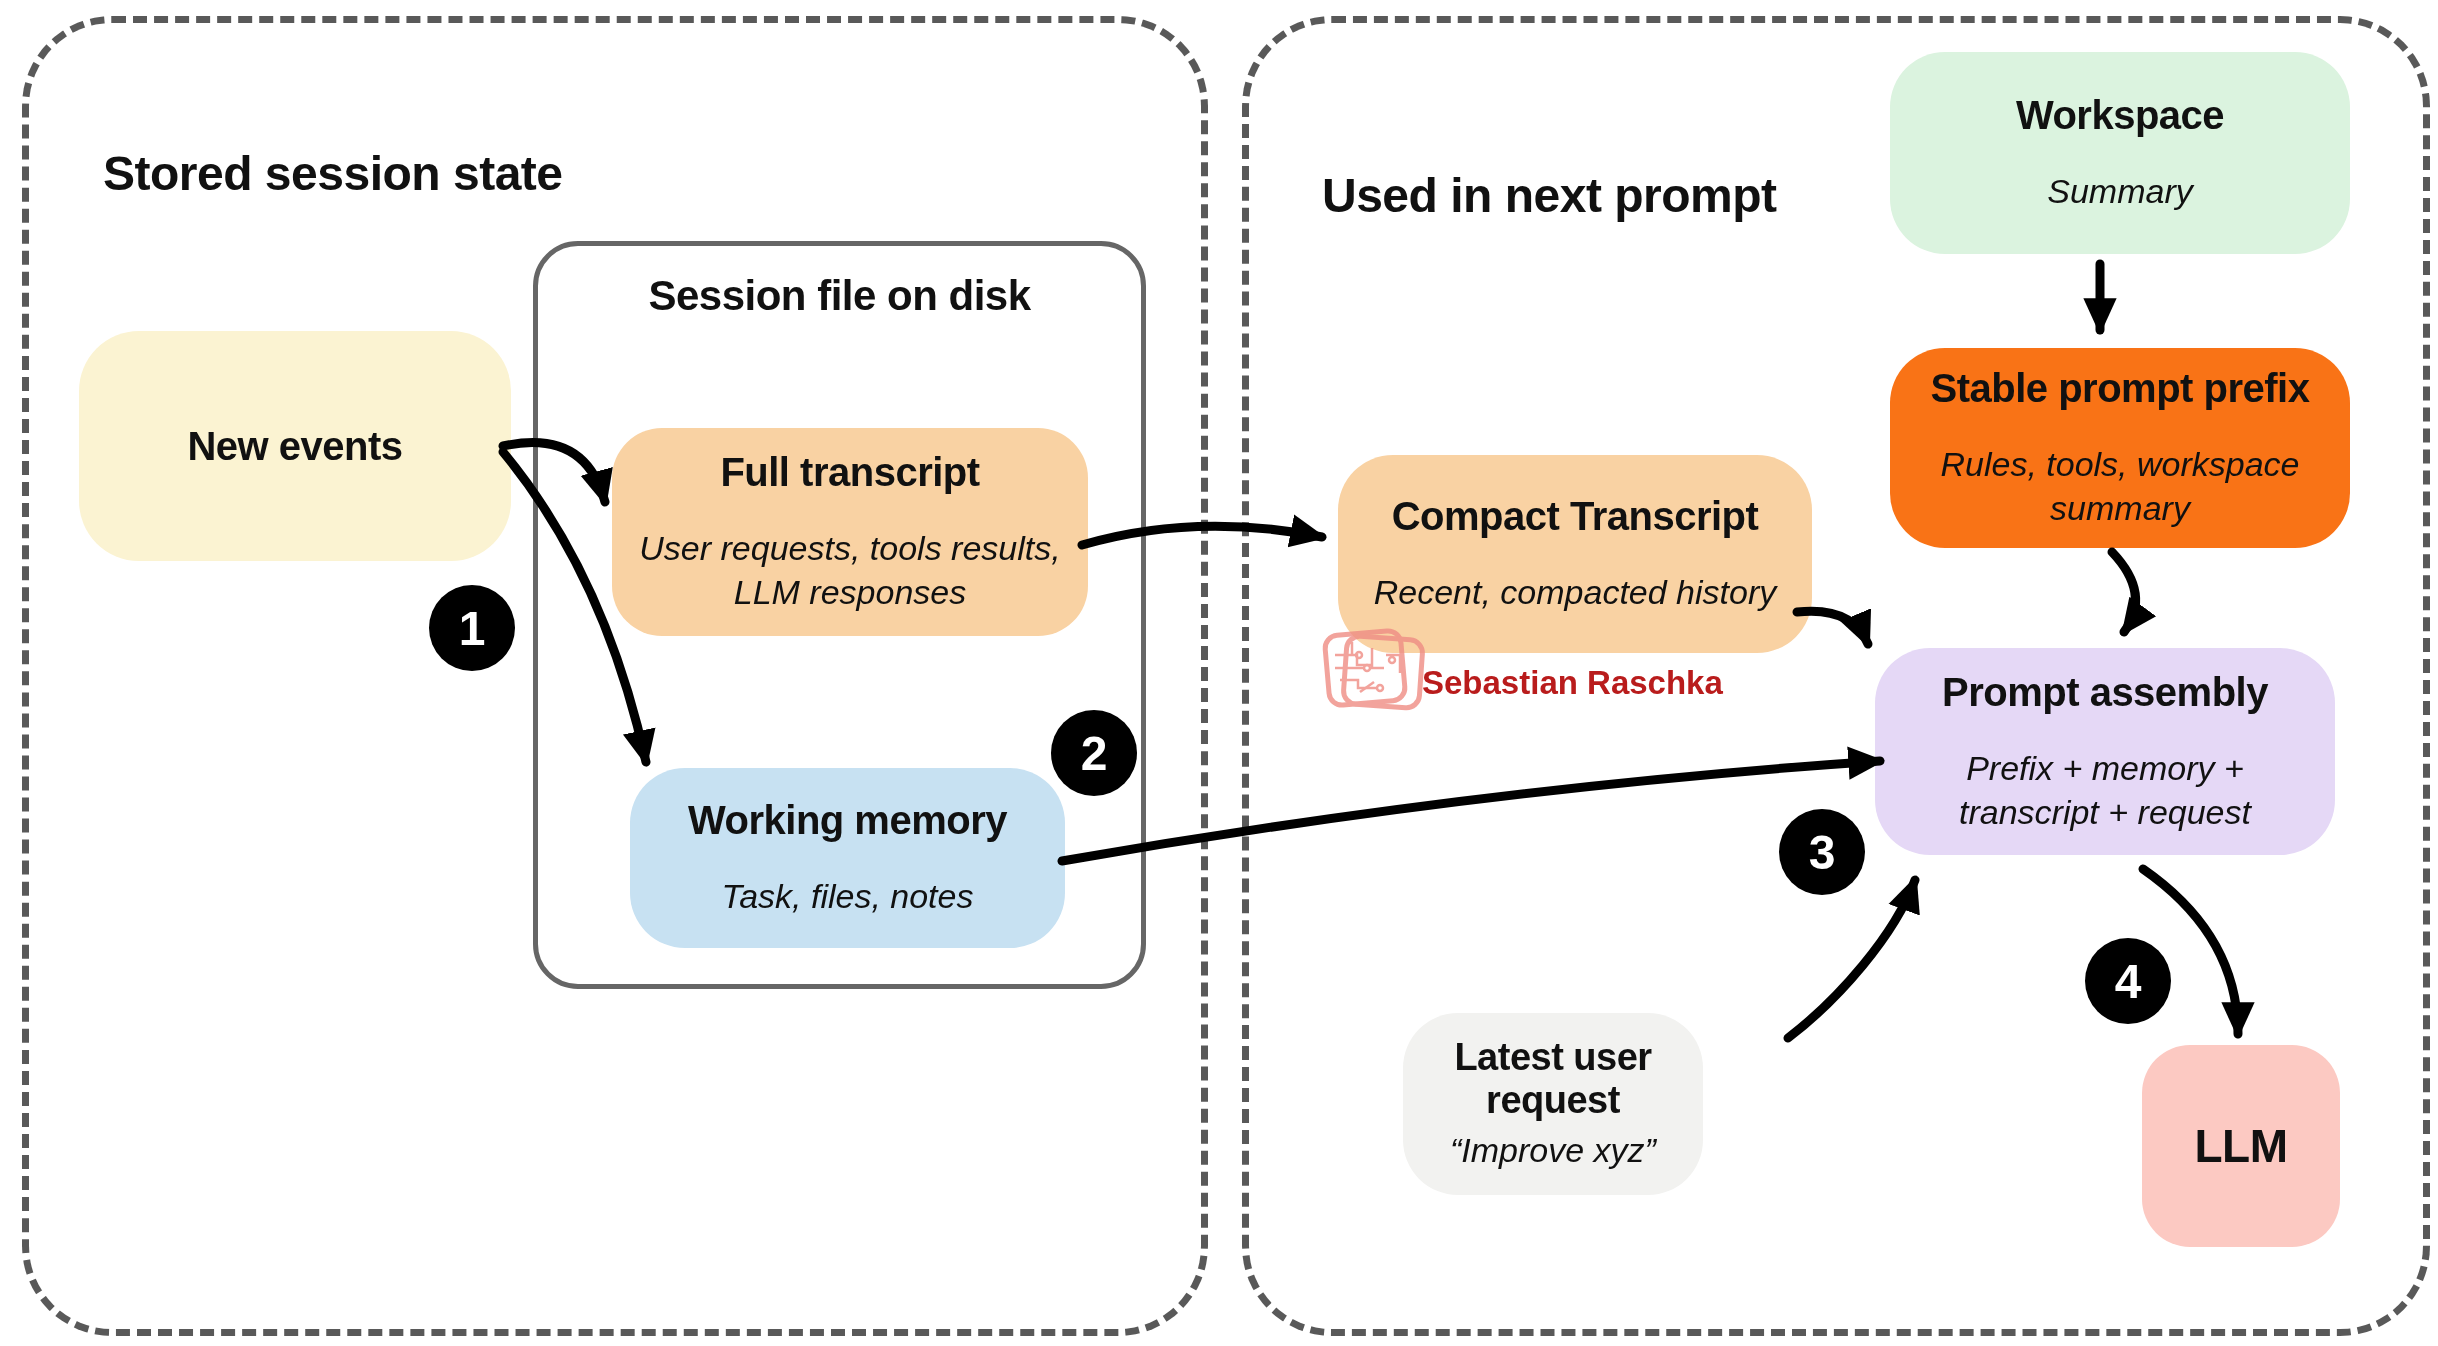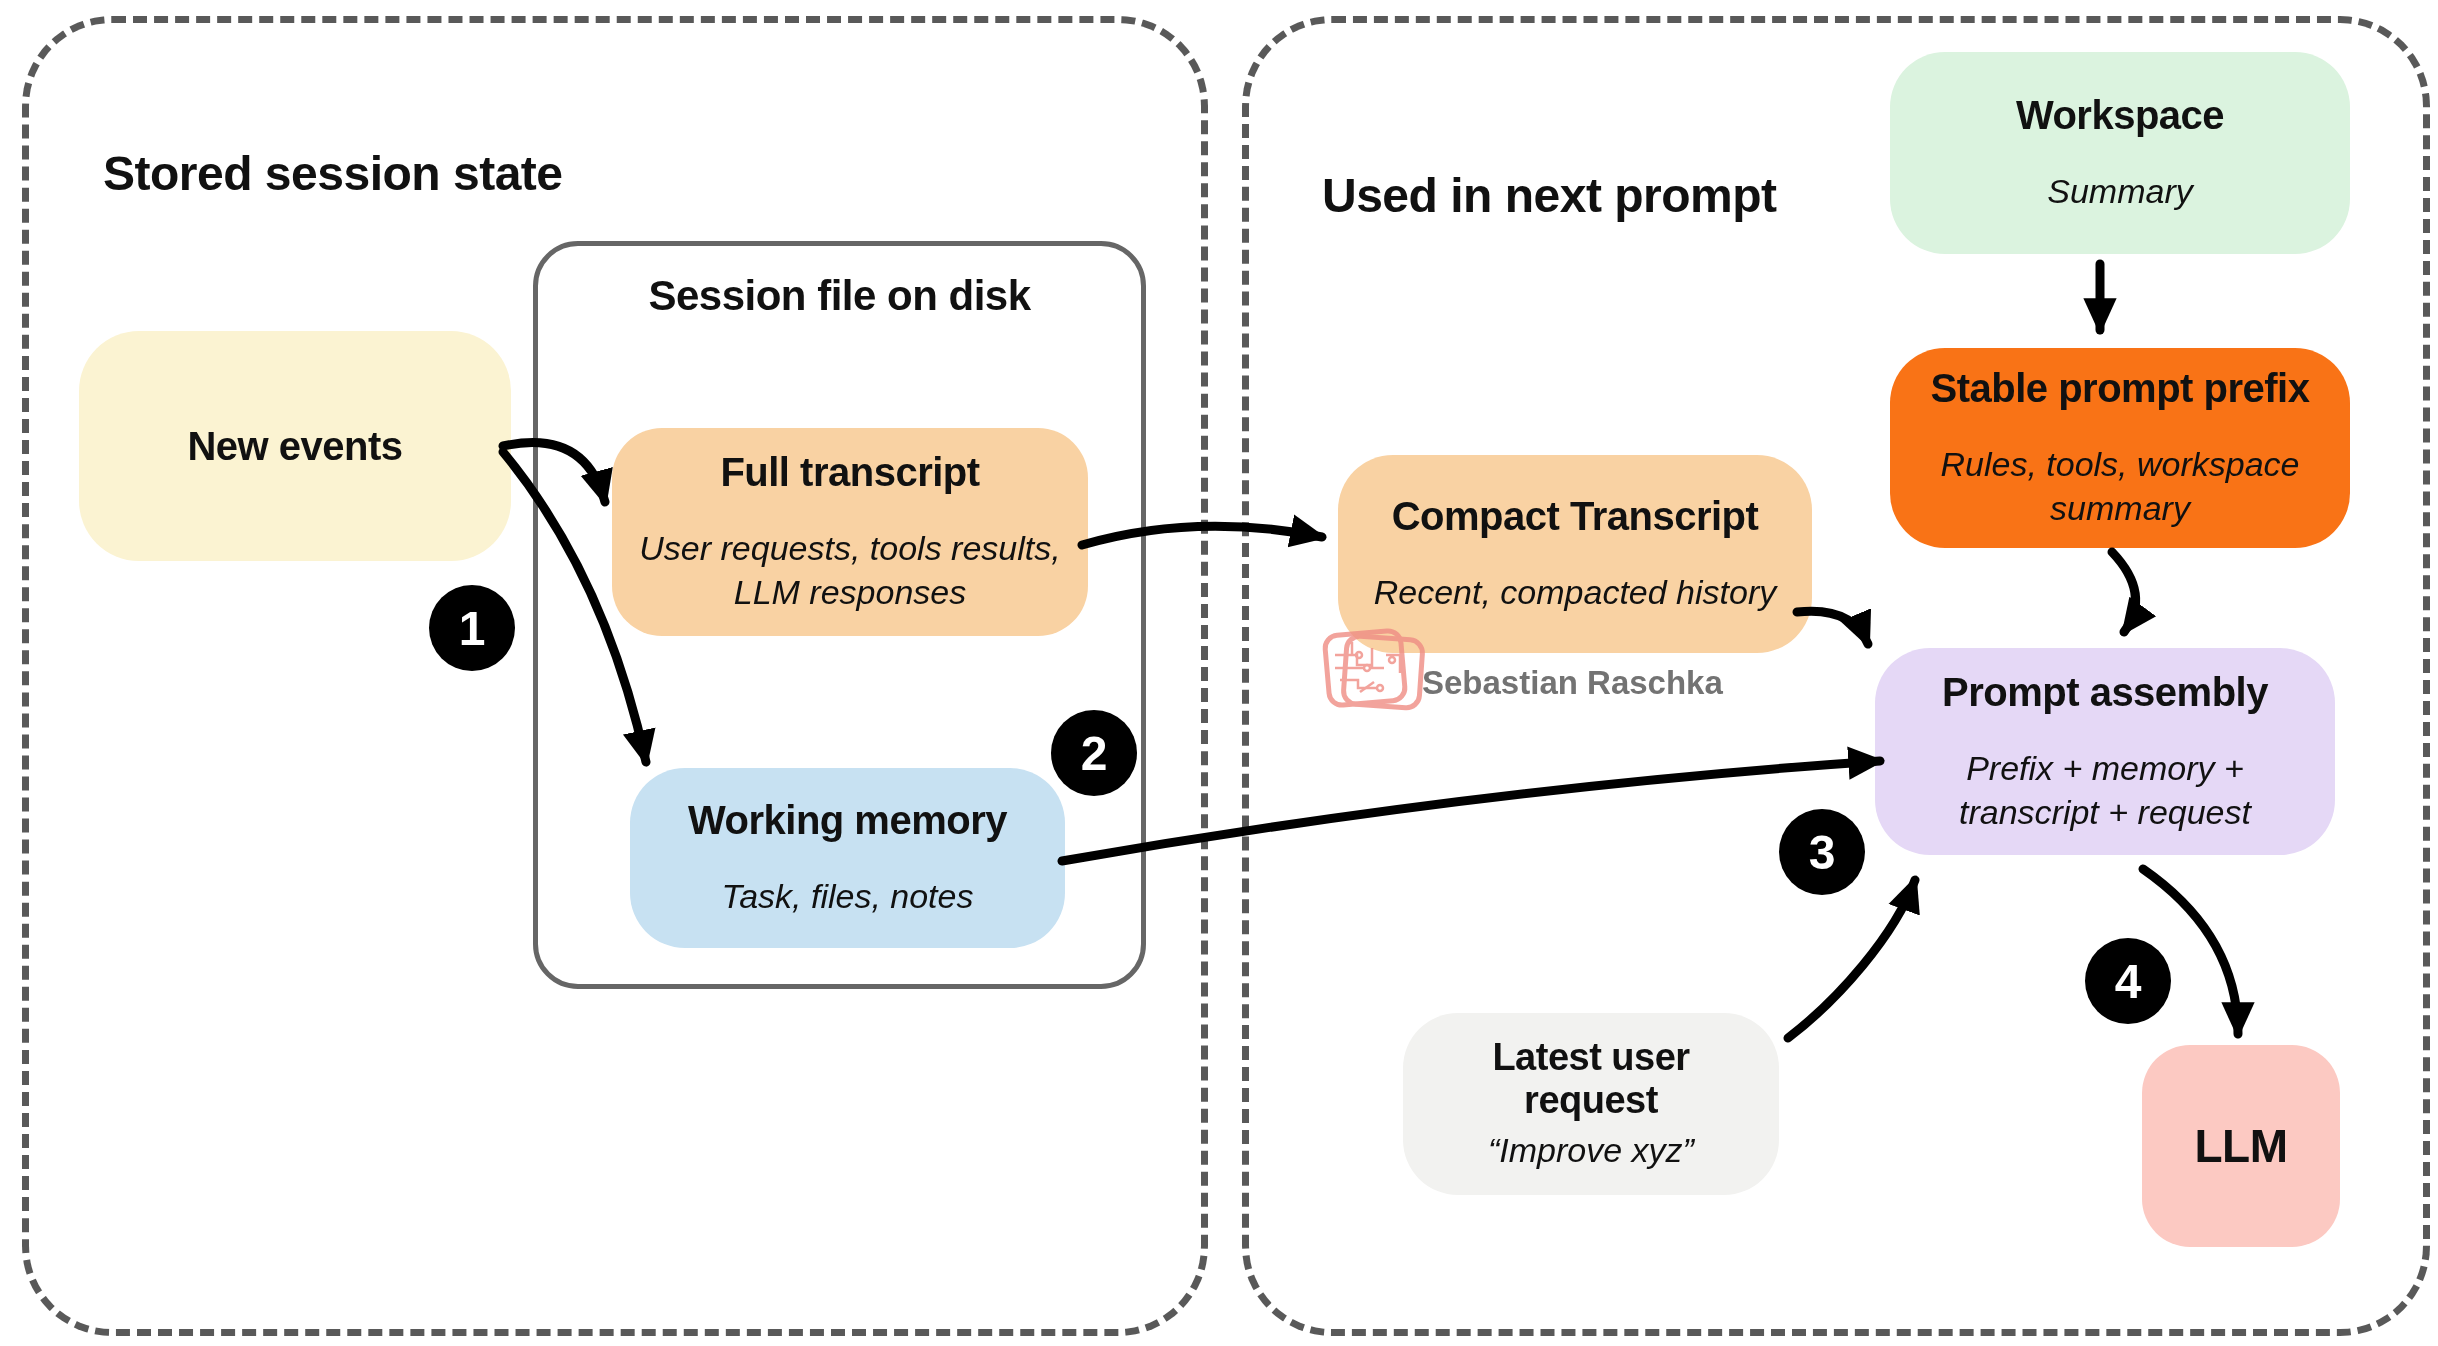--- a/index.html
+++ b/index.html
@@ -57,21 +57,21 @@
     background:#000000;
     border-radius:50%;
     color:#ffffff;
     font-size:48px;font-weight:700;
     display:flex;align-items:center;justify-content:center;
   }
   .watermark-text{
     position:absolute;
     left:1422px;top:664px;
     font-size:33px;font-weight:700;
-    color:#737373;
+    color:#b91c1c;
     white-space:nowrap;
   }
   #arrows{position:absolute;left:0;top:0;pointer-events:none;}
   #wm-icon{position:absolute;left:0;top:0;pointer-events:none;}
 </style>
 </head>
 <body>
 
 <div id="canvas">
 
@@ -111,21 +111,21 @@
   <div class="node" style="left:1338px;top:455px;width:474px;height:198px;background:#F9D2A3;">
     <div class="node-title">Compact Transcript</div>
     <div class="node-sub">Recent, compacted history</div>
   </div>
 
   <div class="node" style="left:1875px;top:648px;width:460px;height:207px;background:#E5D8F6;">
     <div class="node-title">Prompt assembly</div>
     <div class="node-sub" style="max-width:360px;">Prefix + memory + transcript + request</div>
   </div>
 
-  <div class="node" style="left:1403px;top:1013px;width:376px;height:182px;background:#F2F2F0;gap:6px;">
+  <div class="node" style="left:1403px;top:1013px;width:300px;height:182px;background:#F2F2F0;gap:6px;">
     <div class="node-title" style="font-size:38px;max-width:300px;">Latest user request</div>
     <div class="node-sub">“Improve xyz”</div>
   </div>
 
   <div class="node" style="left:2142px;top:1045px;width:198px;height:202px;background:#FCC9C2;border-radius:48px;">
     <div class="node-title" style="font-size:46px;">LLM</div>
   </div>
 
   <div class="badge" style="left:429px;top:585px;">1</div>
   <div class="badge" style="left:1051px;top:710px;">2</div>

